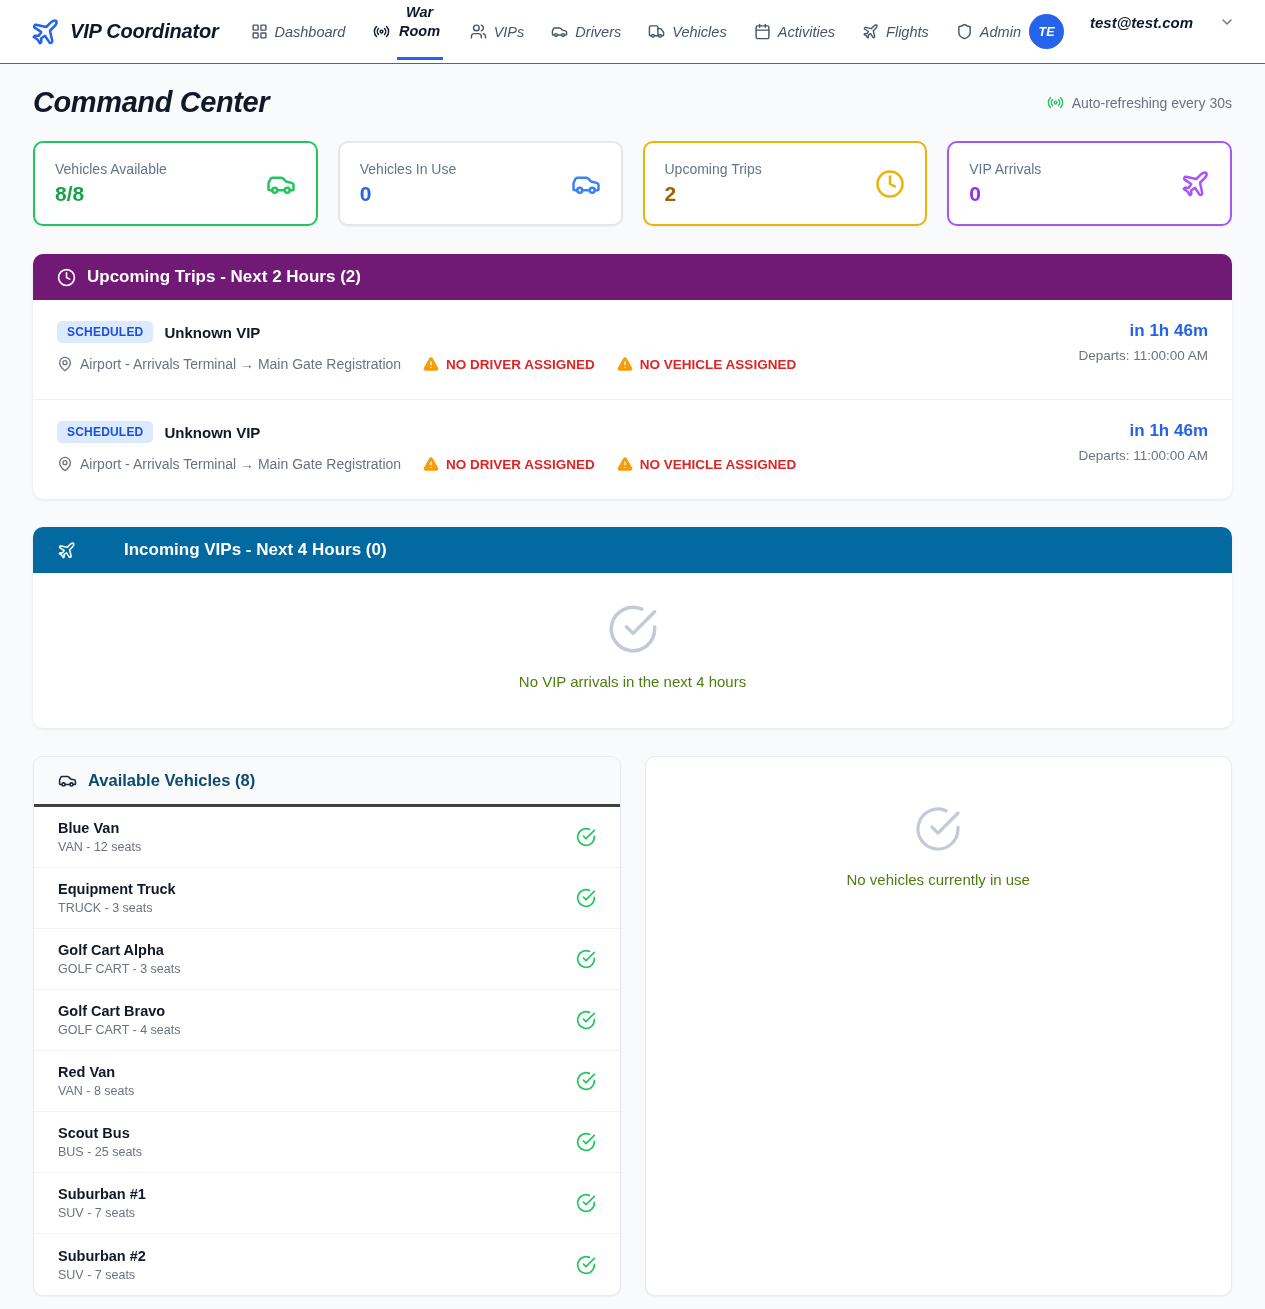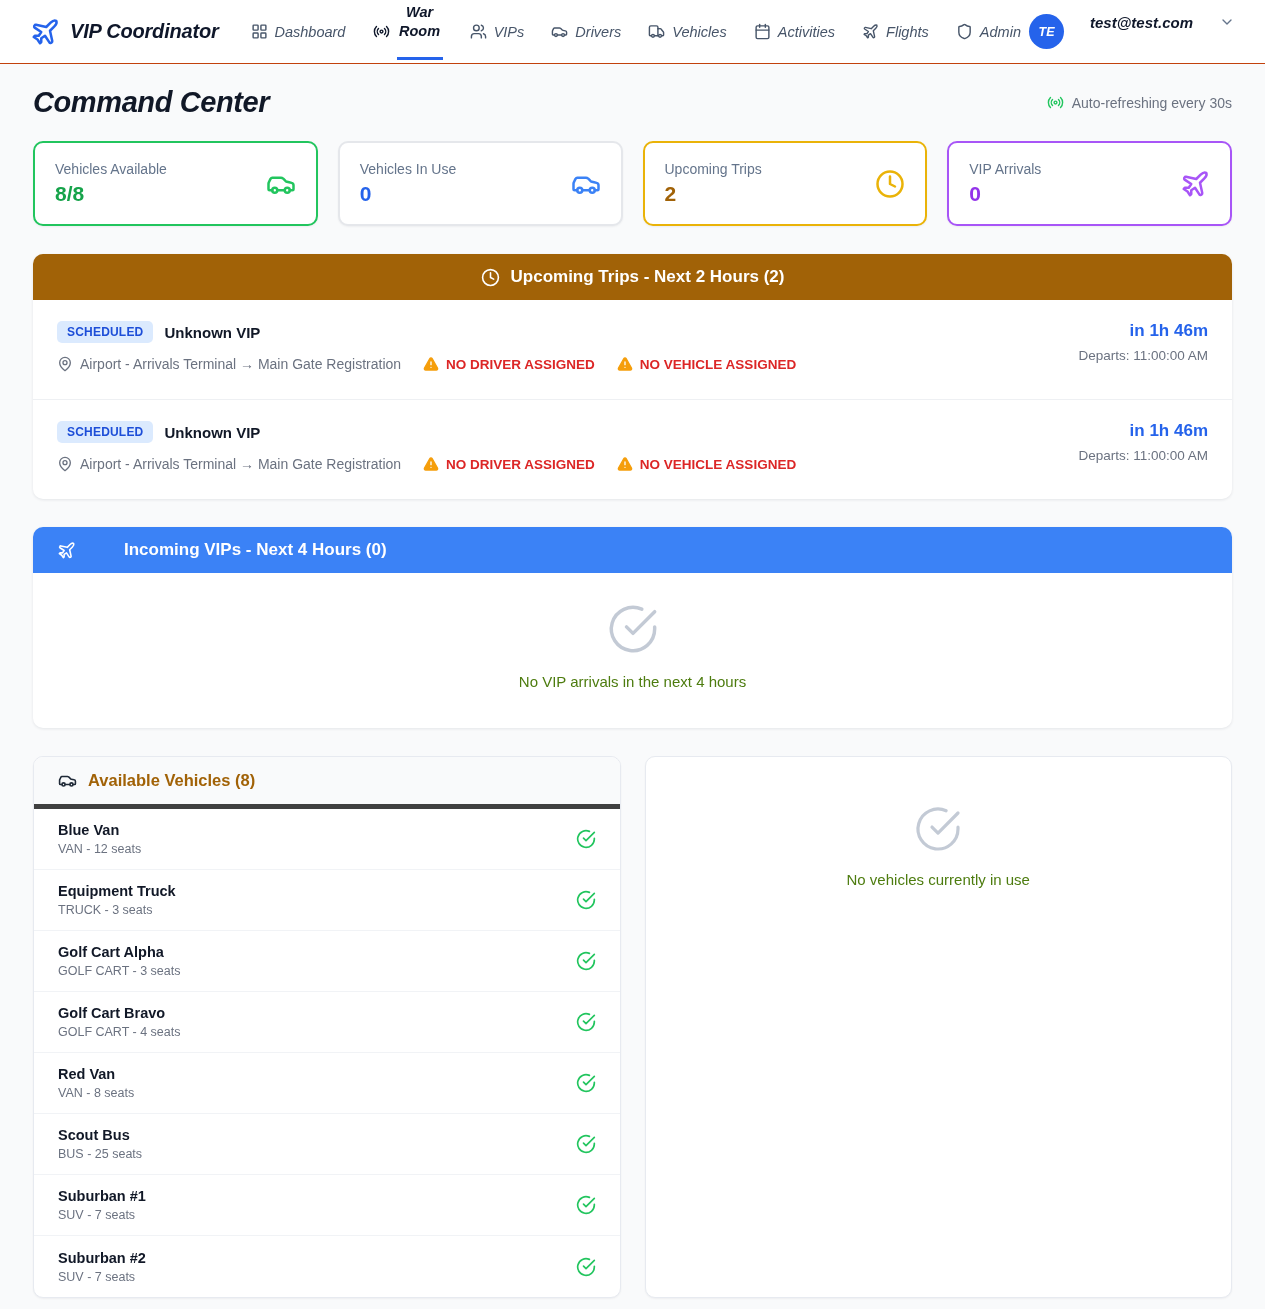--- a/index.html
+++ b/index.html
@@ -94,22 +94,22 @@
   .empty-icon svg { width:52px; height:52px; }
   .empty-text { color:#4d7c0f; font-size:15px; margin-top:14px; }
 
   
   .bottom-grid { display:grid; grid-template-columns:1fr 1fr; gap:24px; margin-top:28px; align-items:stretch; }
   .vpanel {
     background:#fff; border:1px solid #e7eaf0; border-radius:10px; overflow:hidden;
     box-shadow:0 1px 2px rgba(16,24,40,.05); display:flex; flex-direction:column;
   }
   .vpanel-header {
-    background:#f9fafb; border-bottom:5px solid #404040; padding:14px 24px;
-    display:flex; align-items:center; gap:11px; font-size:16.5px; font-weight:700; color:#a16207;
+    background:#f9fafb; border-bottom:3px solid #404040; padding:14px 24px;
+    display:flex; align-items:center; gap:11px; font-size:16.5px; font-weight:700; color:#0c4a6e;
   }
   .vpanel-header svg { width:19px; height:19px; color:#1f2937; }
   .vehicle-row {
     display:flex; justify-content:space-between; align-items:center;
     padding:10px 24px; border-bottom:1px solid #f1f3f6; min-height:61px;
   }
   .vehicle-row:last-child { border-bottom:none; }
   .vehicle-name { font-size:14.5px; font-weight:700; color:#111827; }
   .vehicle-detail { font-size:12.5px; color:#6b7280; margin-top:4px; }
   .vehicle-check { color:#22c55e; }
@@ -302,21 +302,21 @@
     </div>
     <span class="stat-icon" style="color: rgb(168, 85, 247);">
           <svg viewBox="0 0 24 24" fill="none" stroke="currentColor" stroke-width="2" stroke-linecap="round" stroke-linejoin="round">
             <path d="M17.8 19.2 16 11l3.5-3.5C21 6 21.5 4 21 3c-1-.5-3 0-4.5 1.5L13 8 4.8 6.2c-.5-.1-.9.1-1.1.5l-.3.5c-.2.5-.1 1 .3 1.3L9 12l-2 3H4l-1 1 3 2 2 3 1-1v-3l3-2 3.5 5.3c.3.4.8.5 1.3.3l.5-.2c.4-.3.6-.7.5-1.2z"></path>
           </svg>
         </span>
   </div>
 </div>
 
   <section class="panel">
-    <div class="panel-header" style="background: #a16207; justify-content: center;">
+    <div class="panel-header" style="background: #701a75;">
       <span>
           <svg viewBox="0 0 24 24" fill="none" stroke="currentColor" stroke-width="2" stroke-linecap="round" stroke-linejoin="round">
             <circle cx="12" cy="12" r="10"></circle>
             <polyline points="12 6 12 12 16 14"></polyline>
           </svg>
         </span>
       <span>Upcoming Trips - Next 2 Hours (2)</span>
     </div>
     <div class="panel-body">
   <div class="trip-row">
@@ -399,21 +399,21 @@
     </div>
     <div class="trip-right">
       <div class="countdown">in 1h 46m</div>
       <div class="departs">Departs: 11:00:00 AM</div>
     </div>
   </div>
 </div>
   </section>
 
   <section class="panel">
-    <div class="panel-header" style="background: #3b82f6; gap: 48px;">
+    <div class="panel-header" style="background: #0369a1; gap: 48px;">
       <span>
           <svg viewBox="0 0 24 24" fill="none" stroke="currentColor" stroke-width="2" stroke-linecap="round" stroke-linejoin="round">
             <path d="M17.8 19.2 16 11l3.5-3.5C21 6 21.5 4 21 3c-1-.5-3 0-4.5 1.5L13 8 4.8 6.2c-.5-.1-.9.1-1.1.5l-.3.5c-.2.5-.1 1 .3 1.3L9 12l-2 3H4l-1 1 3 2 2 3 1-1v-3l3-2 3.5 5.3c.3.4.8.5 1.3.3l.5-.2c.4-.3.6-.7.5-1.2z"></path>
           </svg>
         </span>
       <span>Incoming VIPs - Next 4 Hours (0)</span>
     </div>
     <div class="panel-body">
       <div class="empty">
         <span class="empty-icon"><svg viewBox="0 0 24 24" fill="none" stroke="currentColor" stroke-width="1.6" stroke-linecap="round" stroke-linejoin="round">

